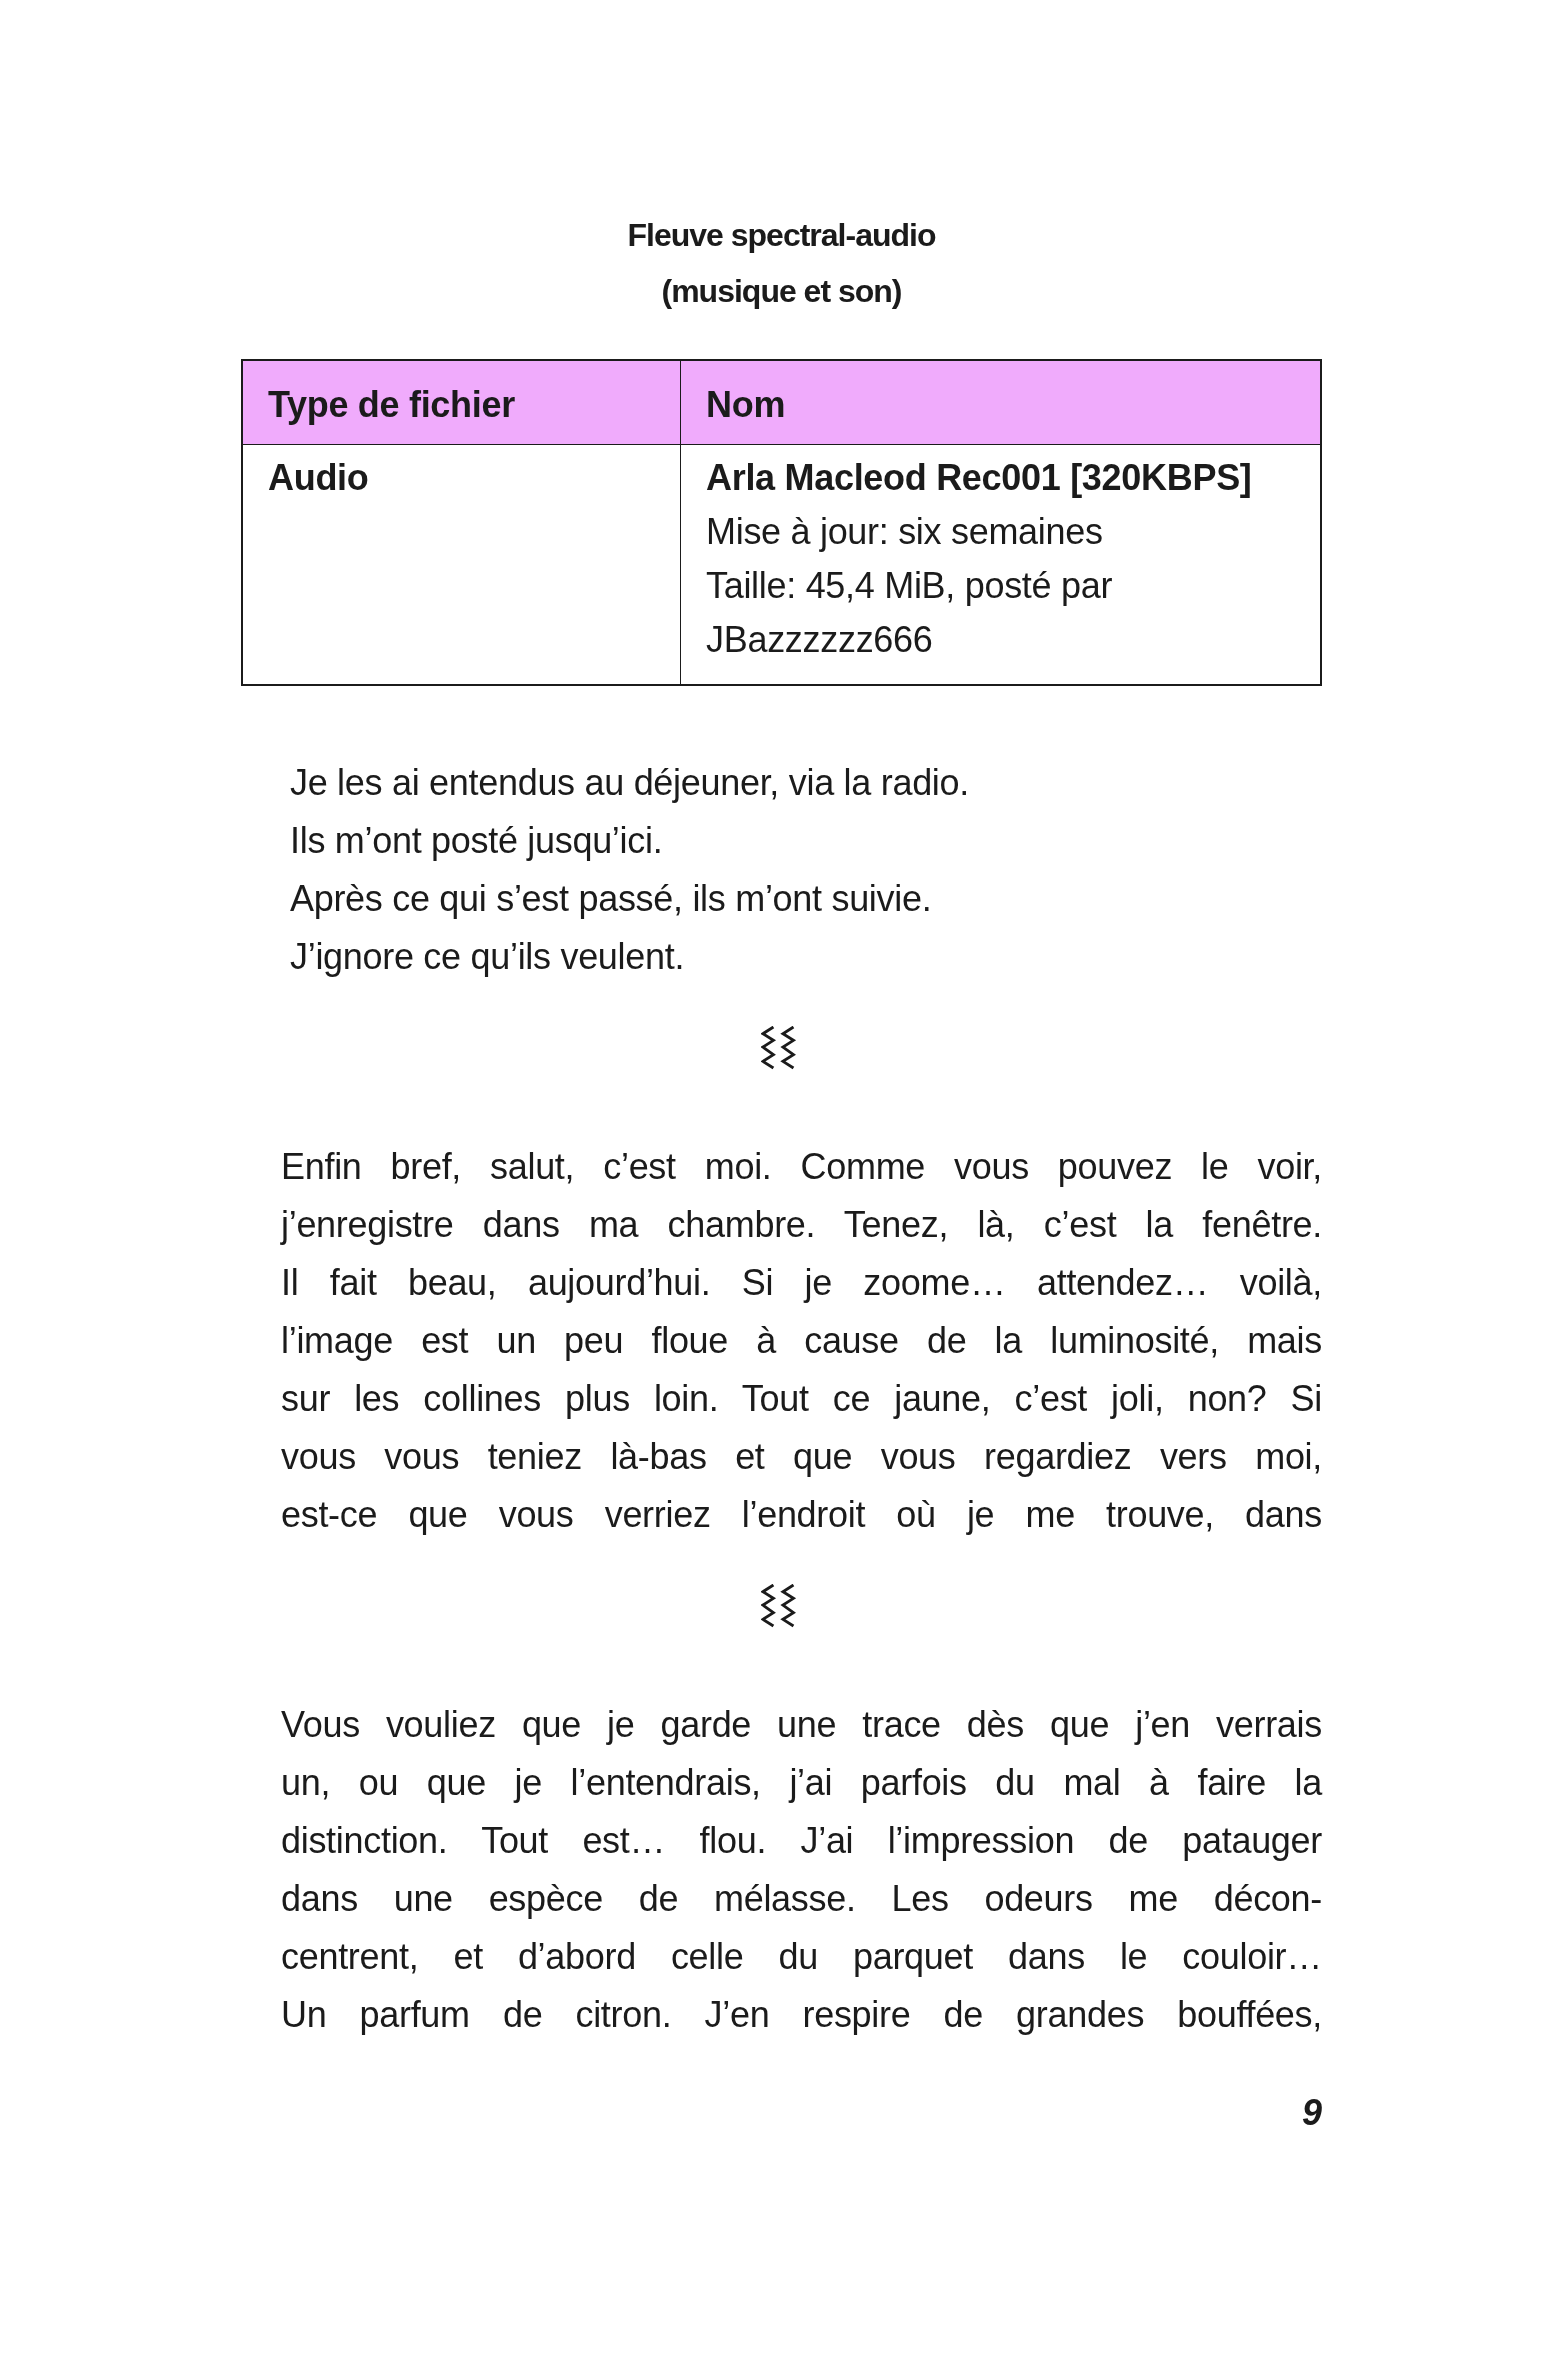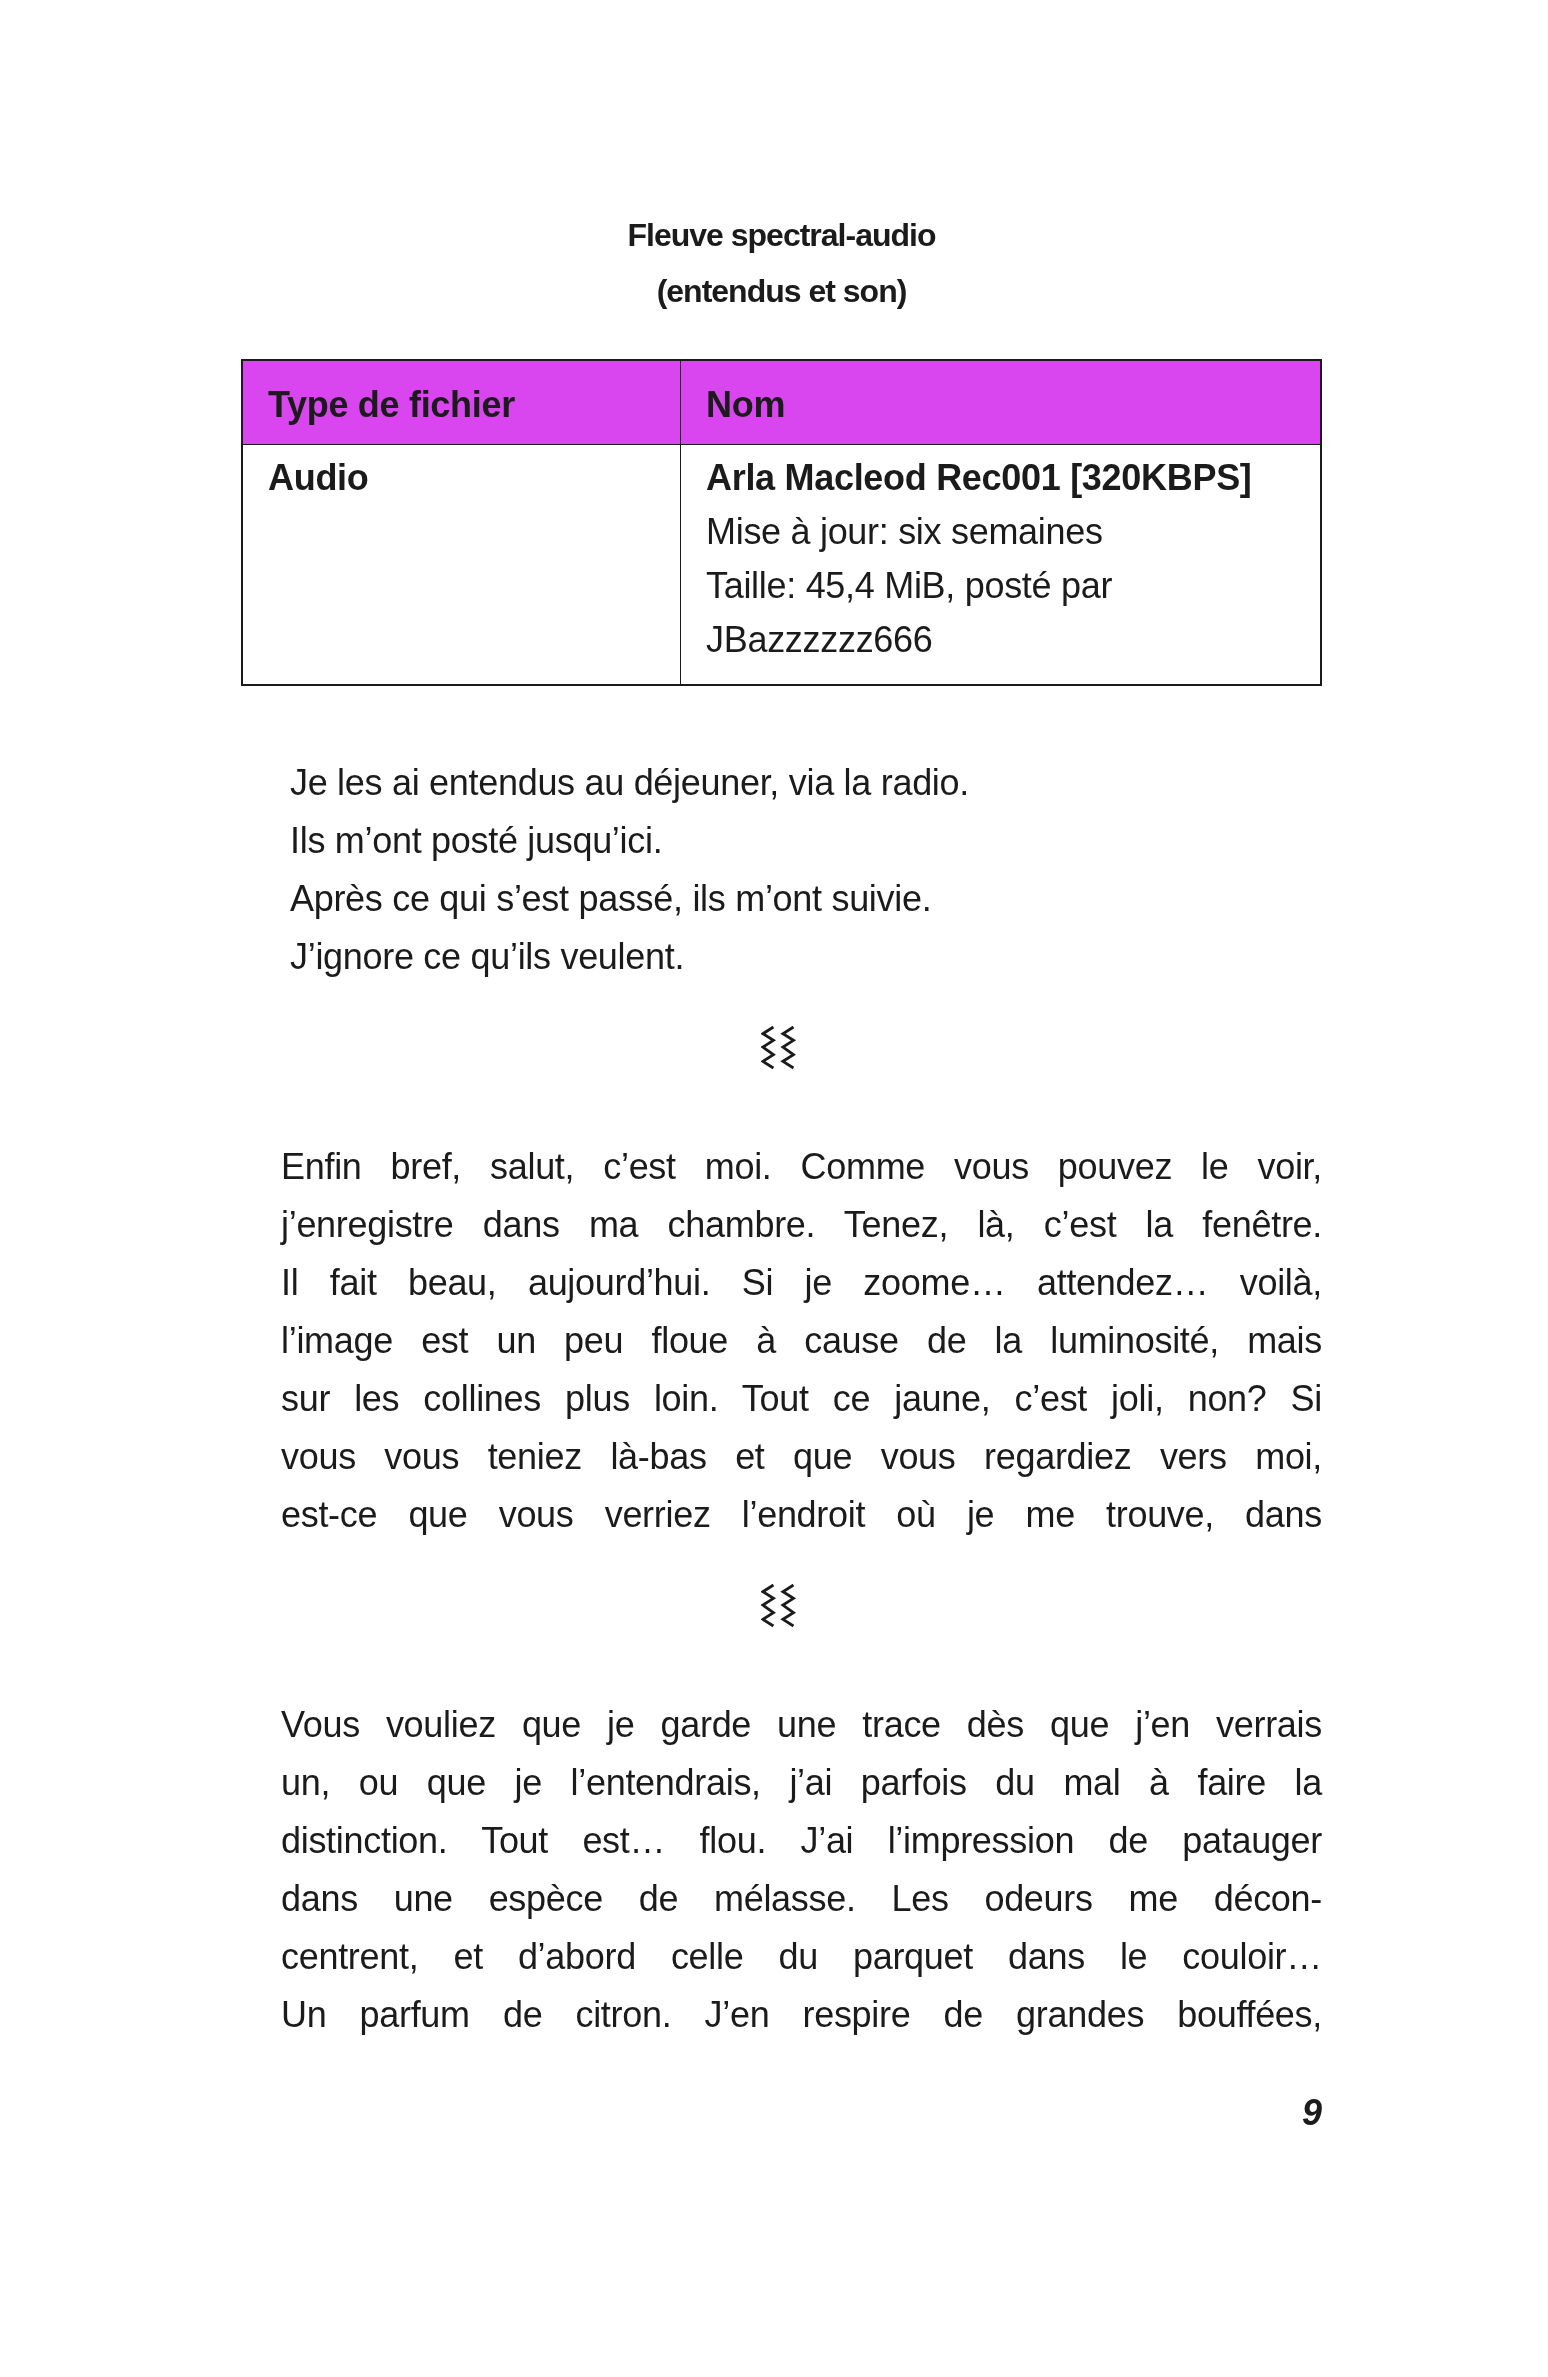--- a/index.html
+++ b/index.html
@@ -38,21 +38,21 @@
   }
   table.file-table th,
   table.file-table td {
     border: 1.9px solid #1b1b1b;
     text-align: left;
     vertical-align: top;
     font-size: 36px;
     letter-spacing: -0.3px;
   }
   table.file-table th {
-    background: #d946ef;
+    background: #f0abfc;
     font-weight: bold;
     padding: 19px 25px 15px 25px;
     line-height: 49px;
   }
   table.file-table td {
     padding: 6px 25px 17px 25px;
     line-height: 54px;
   }
   .col-type { width: 387px; }
   .cell-bold { font-weight: bold; }
@@ -96,21 +96,21 @@
     line-height: 42px;
   }
 </style>
 </head>
 <body>
 
 <main class="content">
 
   <header class="title-block">
     <div>Fleuve spectral-audio</div>
-    <div>(entendus et son)</div>
+    <div>(musique et son)</div>
   </header>
 
   <table class="file-table">
     <thead>
       <tr>
         <th class="col-type">Type de fichier</th>
         <th>Nom</th>
       </tr>
     </thead>
     <tbody>

